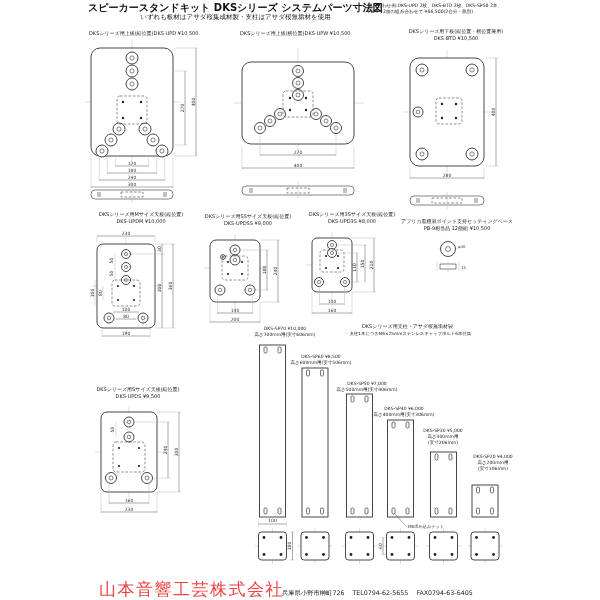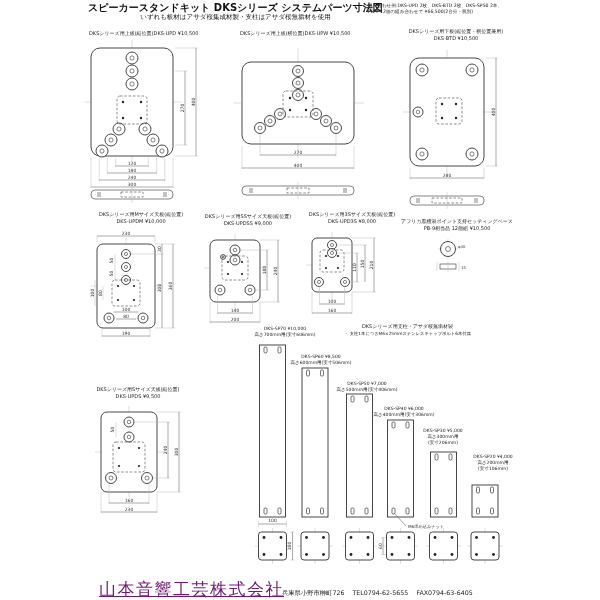--- a/index.html
+++ b/index.html
@@ -16,22 +16,22 @@
   .pl{fill:#fff;stroke:#333;stroke-width:0.9;}
   .thin{fill:none;stroke:#333;stroke-width:0.6;}
   .dim{stroke:#555;stroke-width:0.5;}
   .cl{stroke:#b5b5b5;stroke-width:0.45;fill:none;}
   .dash{fill:none;stroke:#444;stroke-width:0.6;stroke-dasharray:2.6 1.7;}
   .o{fill:#fff;stroke:#333;stroke-width:0.9;}
   .i{fill:#fff;stroke:#333;stroke-width:0.6;}
   .d{fill:#222;stroke:none;}
   .bh{fill:#fff;stroke:#333;stroke-width:0.7;}
   .plabel{position:absolute;font-size:4.5px;line-height:1.35;text-align:center;color:#222;}
-  .footer-co{position:absolute;left:99px;top:578px;font-size:17px;letter-spacing:1.5px;color:#701a75;
-             font-family:"DejaVu Serif","Liberation Serif",serif;text-decoration:underline;}
+  .footer-co{position:absolute;left:99px;top:578px;font-size:17px;letter-spacing:1.5px;color:#ef4444;
+             font-family:"DejaVu Serif","Liberation Serif",serif;}
   .footer-ad{position:absolute;left:282px;top:589px;font-size:6.3px;color:#222;}
   .footer-ad span{margin-right:6px;}
 </style>
 </head>
 <body>
 
 <div id="sheet">
 
   <div class="title">スピーカースタンドキット DKSシリーズ システムパーツ寸法図</div>
   <div class="subtitle">いずれも板材はアサダ桜集成材製・支柱はアサダ桜無垢材を使用</div>

